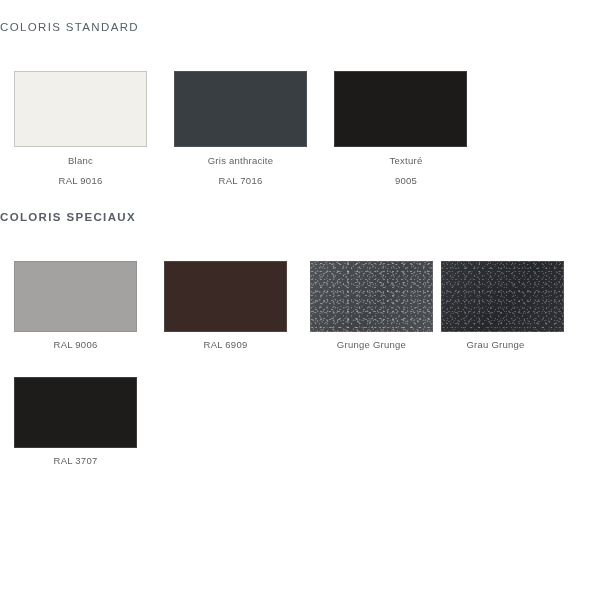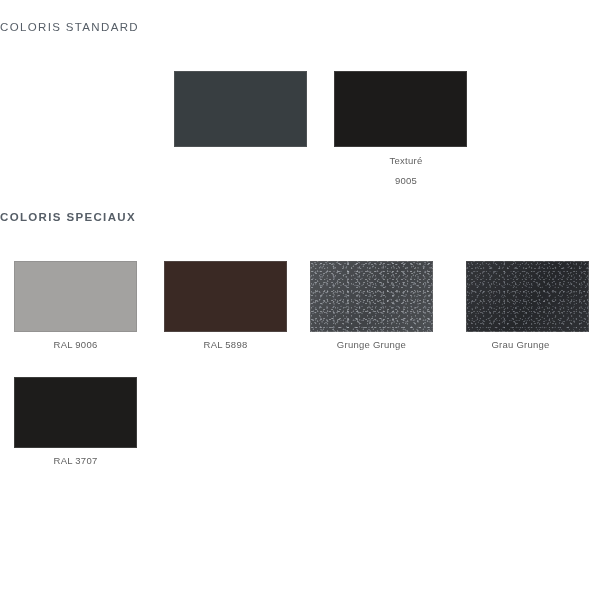--- a/index.html
+++ b/index.html
@@ -74,21 +74,21 @@
   #grp-texture  { left: 334px; top: 71px; width: 144px; }
 
   
   .row2 .swatch-chip {
     width: 123px;
     height: 71px;
   }
   #grp-9006     { left: 14px;  top: 261px; width: 123px; }
   #grp-8017     { left: 164px; top: 261px; width: 123px; }
   #grp-antico   { left: 310px; top: 261px; width: 123px; }
-  #grp-grau     { left: 466px; top: 261px; width: 109px; }
+  #grp-grau     { left: 441px; top: 261px; width: 109px; }
 
   
   .row3 .swatch-chip {
     width: 123px;
     height: 71px;
   }
   #grp-9005     { left: 14px;  top: 377px; width: 123px; }
 
   
   .tex-antico {
@@ -136,23 +136,34 @@
       100% 100%;
   }
 </style>
 </head>
 <body>
 
 <div class="page">
 
   <div class="section-title" id="title-standard">COLORIS STANDARD</div>
 
+  <div class="swatch-group row1" id="grp-blanc">
+    <span class="swatch-chip" style="background: rgb(241, 240, 235);"></span>
+    <div class="swatch-caption">
+      <span class="caption-name">Blanc</span>
+      <span class="caption-code">RAL 9016</span>
+    </div>
+  </div>
 
   <div class="swatch-group row1" id="grp-anthra">
     <span class="swatch-chip" style="background: rgb(56, 62, 65);"></span>
+    <div class="swatch-caption">
+      <span class="caption-name">Gris anthracite</span>
+      <span class="caption-code">RAL 7016</span>
+    </div>
   </div>
 
   <div class="swatch-group row1" id="grp-texture">
     <span class="swatch-chip" style="background: rgb(28, 27, 26);"></span>
     <div class="swatch-caption">
       <span class="caption-name">Texturé</span>
       <span class="caption-code">9005</span>
     </div>
   </div>
 
@@ -161,21 +172,21 @@
   <div class="swatch-group row2" id="grp-9006">
     <span class="swatch-chip" style="background: rgb(163, 162, 160);"></span>
     <div class="swatch-caption">
       <span class="caption-single">RAL 9006</span>
     </div>
   </div>
 
   <div class="swatch-group row2" id="grp-8017">
     <span class="swatch-chip" style="background: rgb(58, 41, 36);"></span>
     <div class="swatch-caption">
-      <span class="caption-single">RAL 5898</span>
+      <span class="caption-single">RAL 6909</span>
     </div>
   </div>
 
   <div class="swatch-group row2" id="grp-antico">
     <span class="swatch-chip tex-antico"></span>
     <div class="swatch-caption">
       <span class="caption-single">Grunge Grunge</span>
     </div>
   </div>
 

